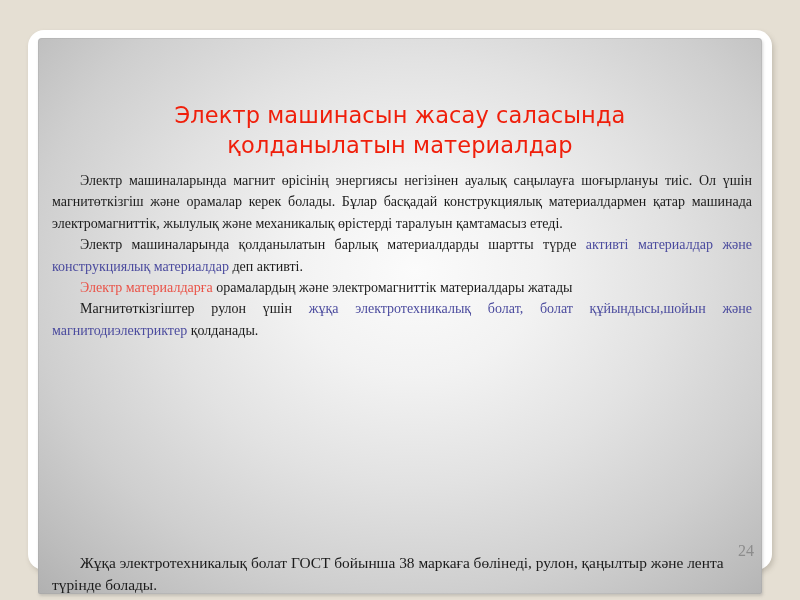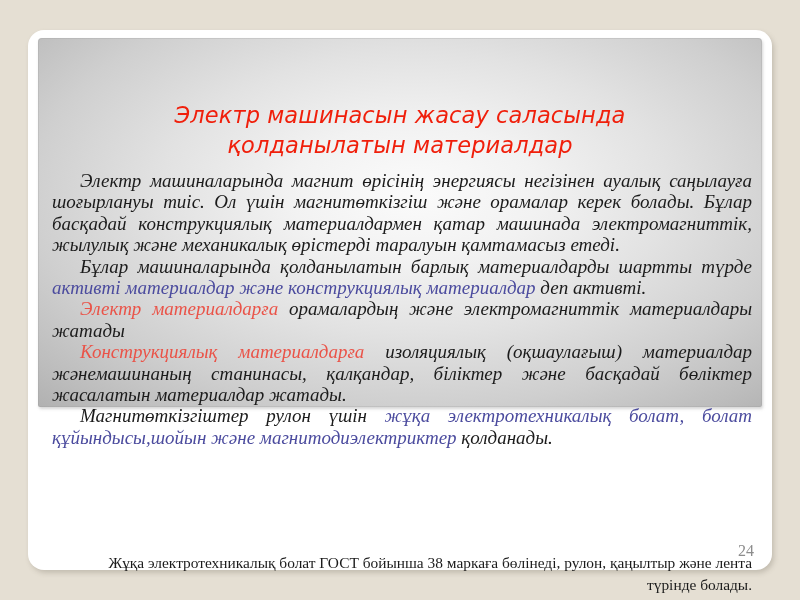--- a/index.html
+++ b/index.html
@@ -32,34 +32,33 @@
     border-radius: 16px;
     box-shadow: 2px 3px 5px rgba(120,112,100,0.30);
   }
 
   
   #content-panel {
     position: absolute;
     left: 10px;
     top: 8px;
     width: 724px;
-    height: 369px;
+    height: 556px;
     border-radius: 4px 4px 2px 2px;
     background:
       radial-gradient(ellipse 78% 85% at 52% 42%,
         #fbfbfb 0%,
         #f2f2f2 22%,
         #e2e2e2 45%,
         #cfcfcf 68%,
         #bcbcbc 86%,
         #ababab 100%);
     box-shadow: inset 0 0 0 1px rgba(150,150,150,0.25),
                 1px 2px 3px rgba(120,120,120,0.30);
     overflow: visible;
-    font-style: italic;
   }
 
   
   #slide-title {
     position: absolute;
     left: 40px;
     top: 62px;
     width: 644px;
     text-align: center;
     font-family: "DejaVu Sans", "Liberation Sans", sans-serif;
@@ -70,21 +69,21 @@
     white-space: pre-line;
   }
 
   
   #body-block {
     position: absolute;
     left: 14px;
     top: 132px;
     width: 700px;
     font-family: "Liberation Serif", "DejaVu Serif", serif;
-    font-size: 19px;
+    font-size: 14px;
     line-height: 21.4px;
     color: #1b1b1b;
   }
   .para {
     margin: 0 0 0 0;
     text-align: justify;
     text-indent: 28px;
     text-justify: inter-word;
   }
 
@@ -94,21 +93,21 @@
   
   #tail-para {
     position: absolute;
     left: 24px;
     top: 522px;
     width: 700px;
     font-family: "Liberation Serif", "DejaVu Serif", serif;
     font-size: 15.4px;
     line-height: 22px;
     color: #1b1b1b;
-    text-align: right;
+    text-align: left;
     text-indent: 28px;
   }
 
   
   #page-number {
     position: absolute;
     right: 18px;
     bottom: 10px;
     font-family: "Liberation Serif", "DejaVu Serif", serif;
     font-size: 16px;
@@ -127,30 +126,27 @@
       <div id="slide-title">Электр машинасын жасау саласында
 қолданылатын материалдар</div>
 
       <div id="body-block">
 
         <p class="para">
           <span>Электр машиналарында магнит өрісінің энергиясы негізінен ауалық саңылауға шоғырлануы тиіс. Ол үшін магнитөткізгіш және орамалар керек болады. Бұлар басқадай конструкциялық материалдармен қатар машинада электромагниттік, жылулық және механикалық өрістерді таралуын қамтамасыз етеді.</span>
         </p>
 
         <p class="para">
-          <span>Бұлар машиналарында қолданылатын барлық материалдарды шартты түрде </span><span class="emph-blue">активті материалдар және конструкциялық материалдар</span><span> деп активті.</span>
+          <span>Электр машиналарында қолданылатын барлық материалдарды шартты түрде </span><span class="emph-blue">активті материалдар және конструкциялық материалдар</span><span> деп активті.</span>
         </p>
 
         <p class="para">
           <span class="emph-red">Электр материалдарға</span><span> орамалардың және электромагниттік материалдары жатады</span>
         </p>
 
-        <p class="para">
-          <span class="emph-red">Конструкциялық материалдарға</span><span>  изоляциялық (оқшаулағыш) материалдар жәнемашинаның станинасы, қалқандар, біліктер және басқадай бөліктер жасалатын материалдар жатады.</span>
-        </p>
 
         <p class="para">
           <span>Магнитөткізгіштер рулон үшін </span><span class="emph-blue">жұқа электротехникалық болат, болат құйындысы,шойын және магнитодиэлектриктер</span><span> қолданады.</span>
         </p>
 
       </div>
     </div>
 
     <div id="tail-para">
       <span>Жұқа электротехникалық болат ГОСТ бойынша 38 маркаға бөлінеді, рулон, қаңылтыр және лента түрінде болады.</span>

